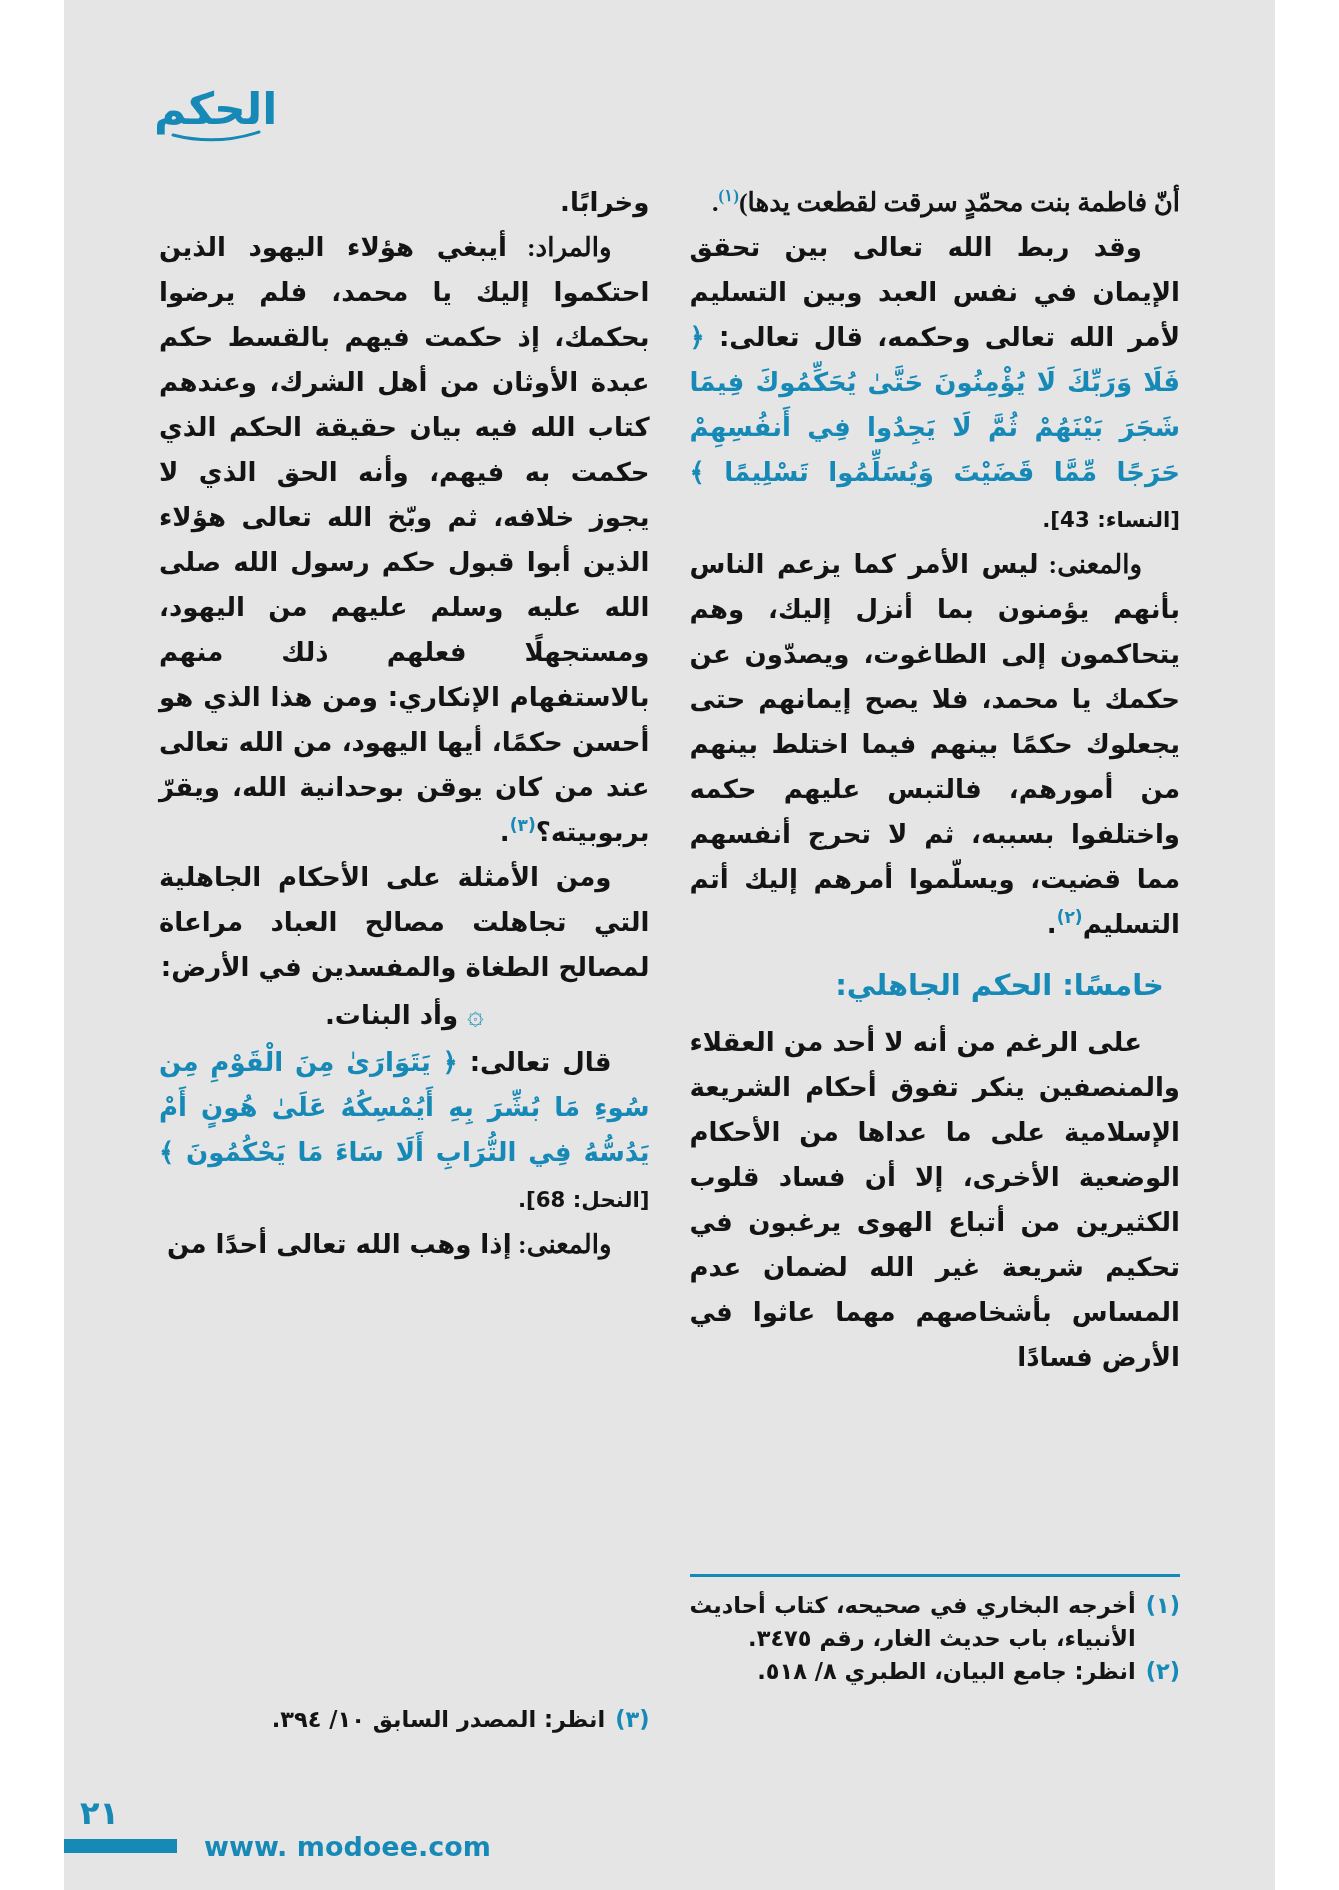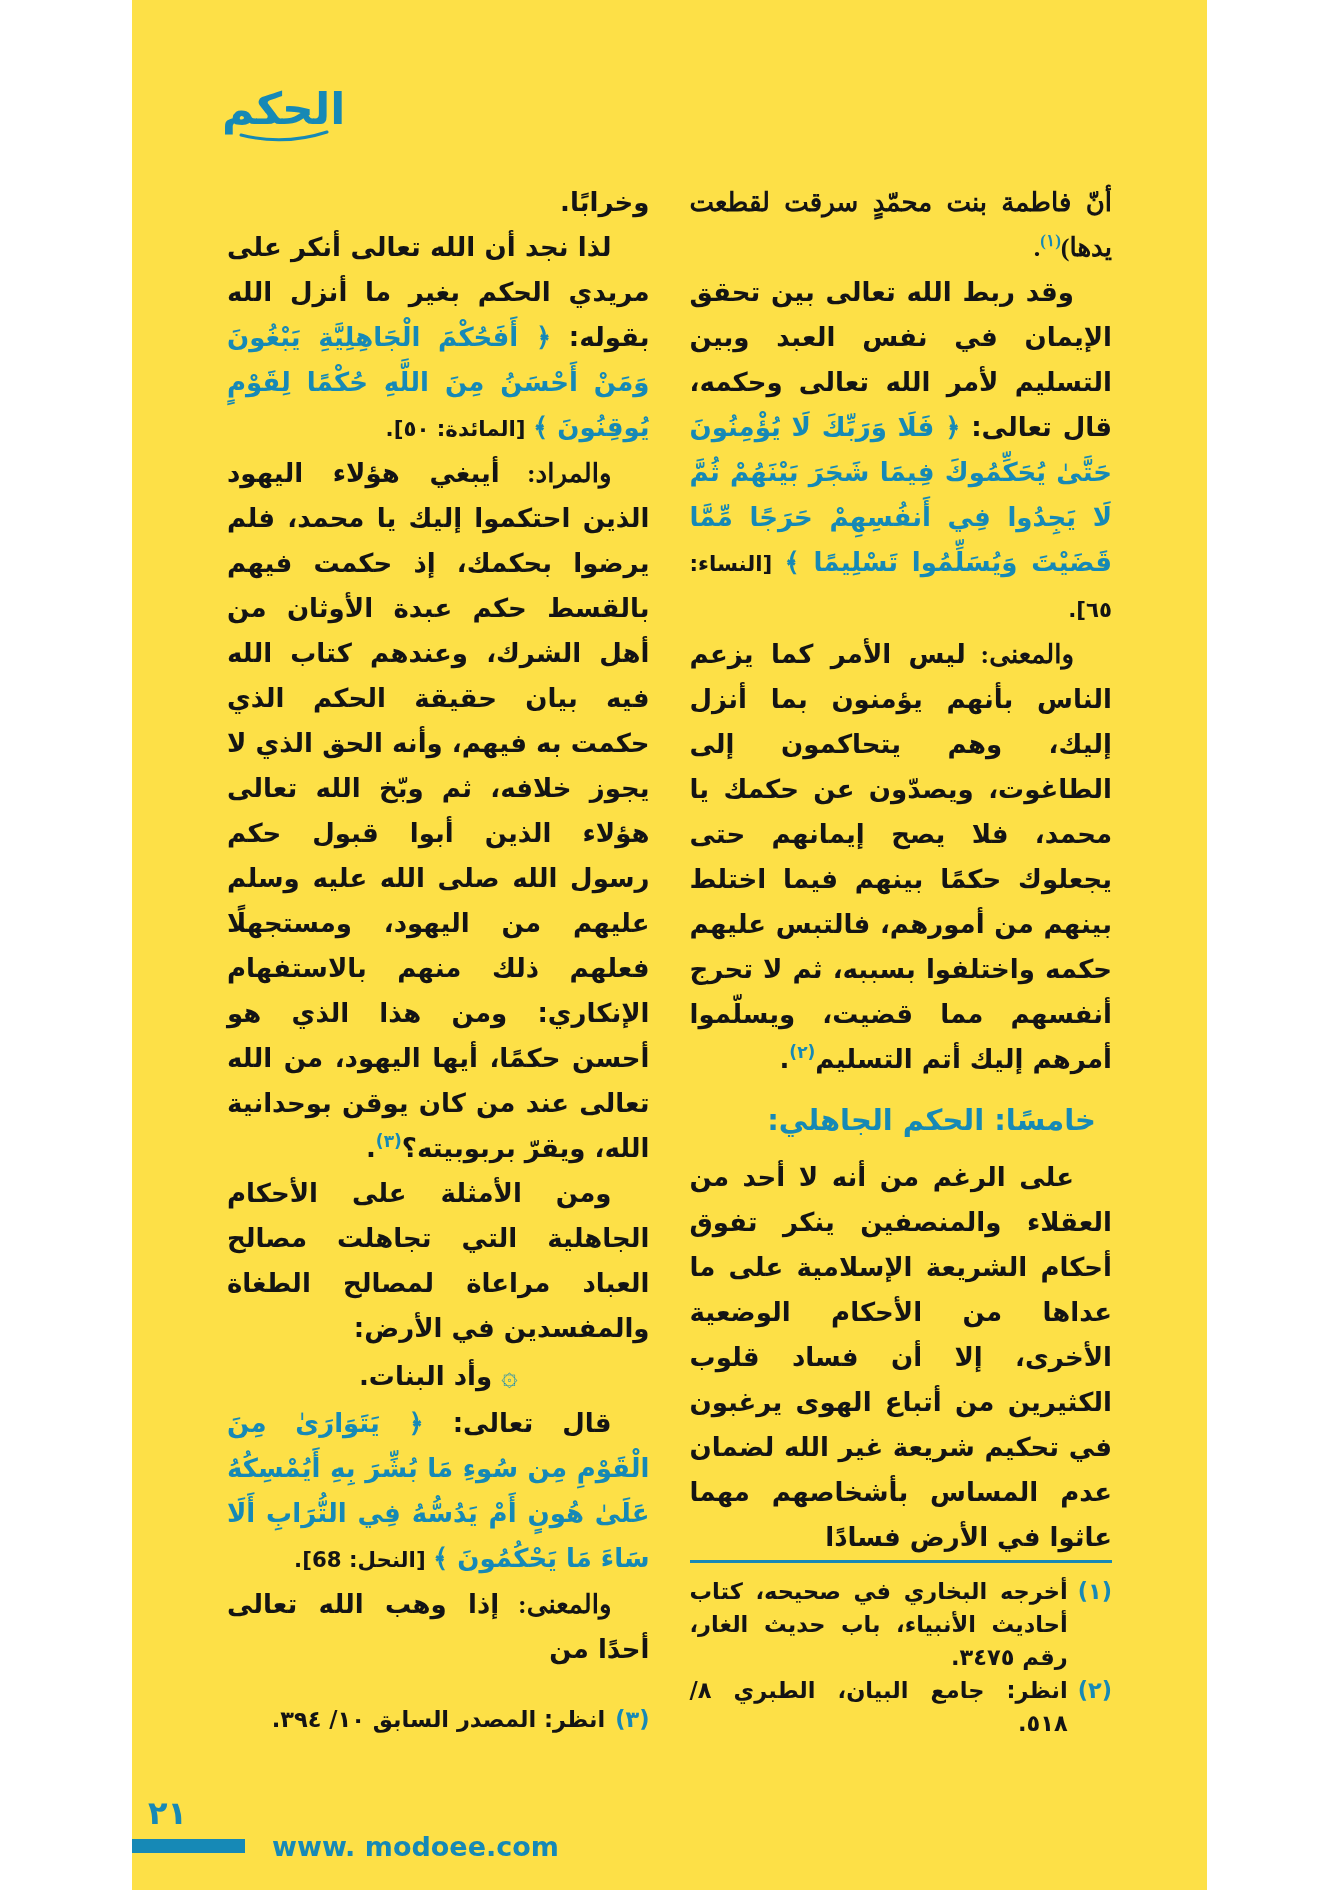--- a/index.html
+++ b/index.html
@@ -2,24 +2,24 @@
 <html lang="ar" dir="rtl" style="--accent: #1689b6; --ink: #141414;"><head>
 <meta charset="utf-8">
 <style>
   :root { --accent: #1689b6; --ink: #141414; }
   * { margin: 0; padding: 0; box-sizing: border-box; }
   html, body { background: #ffffff; }
   body { font-family: "DejaVu Sans", sans-serif; }
 
   .page {
     position: relative;
-    width: 1075px;
+    width: 1211px;
     height: 1890px;
     margin: 0 auto;
-    background: #fde047;
+    background: #e5e5e5;
     direction: rtl;
     overflow: hidden;
   }
 
   
   .logo {
     position: absolute;
     top: 86px;
     left: 90px;
     text-align: center;
@@ -142,21 +142,21 @@
       <path d="M3 5 Q 46 16 89 2" fill="none" stroke="#1689b6" stroke-width="3" stroke-linecap="round"></path>
     </svg>
   </header>
 
   <main class="columns">
 
     <section class="col">
 
       <p class="body quote-bold"><span>أنّ فاطمة بنت محمّدٍ سرقت لقطعت يدها)</span><sup class="fn-mark">(١)</sup><span>.</span></p>
 
-      <p class="body indent"><span>وقد ربط الله تعالى بين تحقق الإيمان في نفس العبد وبين التسليم لأمر الله تعالى وحكمه، قال تعالى: </span><span class="verse">﴿ فَلَا وَرَبِّكَ لَا يُؤْمِنُونَ حَتَّىٰ يُحَكِّمُوكَ فِيمَا شَجَرَ بَيْنَهُمْ ثُمَّ لَا يَجِدُوا فِي أَنفُسِهِمْ حَرَجًا مِّمَّا قَضَيْتَ وَيُسَلِّمُوا تَسْلِيمًا ﴾</span><span class="ref"> [النساء: ٦٥].</span></p>
+      <p class="body indent"><span>وقد ربط الله تعالى بين تحقق الإيمان في نفس العبد وبين التسليم لأمر الله تعالى وحكمه، قال تعالى: </span><span class="verse">﴿ فَلَا وَرَبِّكَ لَا يُؤْمِنُونَ حَتَّىٰ يُحَكِّمُوكَ فِيمَا شَجَرَ بَيْنَهُمْ ثُمَّ لَا يَجِدُوا فِي أَنفُسِهِمْ حَرَجًا مِّمَّا قَضَيْتَ وَيُسَلِّمُوا تَسْلِيمًا ﴾</span><span class="ref"> [النساء: 43].</span></p>
 
       <p class="body indent"><span class="quote-bold">والمعنى: </span><span>ليس الأمر كما يزعم الناس بأنهم يؤمنون بما أنزل إليك، وهم يتحاكمون إلى الطاغوت، ويصدّون عن حكمك يا محمد، فلا يصح إيمانهم حتى يجعلوك حكمًا بينهم فيما اختلط بينهم من أمورهم، فالتبس عليهم حكمه واختلفوا بسببه، ثم لا تحرج أنفسهم مما قضيت، ويسلّموا أمرهم إليك أتم التسليم</span><sup class="fn-mark">(٢)</sup><span>.</span></p>
 
       <h2 class="heading">خامسًا: الحكم الجاهلي:</h2>
 
       <p class="body indent">على الرغم من أنه لا أحد من العقلاء والمنصفين ينكر تفوق أحكام الشريعة الإسلامية على ما عداها من الأحكام الوضعية الأخرى، إلا أن فساد قلوب الكثيرين من أتباع الهوى يرغبون في تحكيم شريعة غير الله لضمان عدم المساس بأشخاصهم مهما عاثوا في الأرض فسادًا</p>
 
       <div class="footnotes with-rule">
         <div class="fn-row">
           <span class="fn-num">(١)</span>
@@ -166,21 +166,20 @@
           <span class="fn-num">(٢)</span>
           <span class="fn-text">انظر: جامع البيان، الطبري ٨/ ٥١٨.</span>
         </div>
       </div>
     </section>
 
     <section class="col">
 
       <p class="body">وخرابًا.</p>
 
-      <p class="body indent"><span>لذا نجد أن الله تعالى أنكر على مريدي الحكم بغير ما أنزل الله بقوله: </span><span class="verse">﴿ أَفَحُكْمَ الْجَاهِلِيَّةِ يَبْغُونَ وَمَنْ أَحْسَنُ مِنَ اللَّهِ حُكْمًا لِقَوْمٍ يُوقِنُونَ ﴾</span><span class="ref"> [المائدة: ٥٠].</span></p>
 
       <p class="body indent"><span class="quote-bold">والمراد: </span><span>أيبغي هؤلاء اليهود الذين احتكموا إليك يا محمد، فلم يرضوا بحكمك، إذ حكمت فيهم بالقسط حكم عبدة الأوثان من أهل الشرك، وعندهم كتاب الله فيه بيان حقيقة الحكم الذي حكمت به فيهم، وأنه الحق الذي لا يجوز خلافه، ثم وبّخ الله تعالى هؤلاء الذين أبوا قبول حكم رسول الله صلى الله عليه وسلم عليهم من اليهود، ومستجهلًا فعلهم ذلك منهم بالاستفهام الإنكاري: ومن هذا الذي هو أحسن حكمًا، أيها اليهود، من الله تعالى عند من كان يوقن بوحدانية الله، ويقرّ بربوبيته؟</span><sup class="fn-mark">(٣)</sup><span>.</span></p>
 
       <p class="body indent">ومن الأمثلة على الأحكام الجاهلية التي تجاهلت مصالح العباد مراعاة لمصالح الطغاة والمفسدين في الأرض:</p>
 
       <p class="bullet-line"><span class="bullet-orn">۞</span> <span>وأد البنات.</span></p>
 
       <p class="body indent"><span>قال تعالى: </span><span class="verse">﴿ يَتَوَارَىٰ مِنَ الْقَوْمِ مِن سُوءِ مَا بُشِّرَ بِهِ أَيُمْسِكُهُ عَلَىٰ هُونٍ أَمْ يَدُسُّهُ فِي التُّرَابِ أَلَا سَاءَ مَا يَحْكُمُونَ ﴾</span><span class="ref"> [النحل: 68].</span></p>
 
       <p class="body indent"><span class="quote-bold">والمعنى: </span><span>إذا وهب الله تعالى أحدًا من</span></p>

